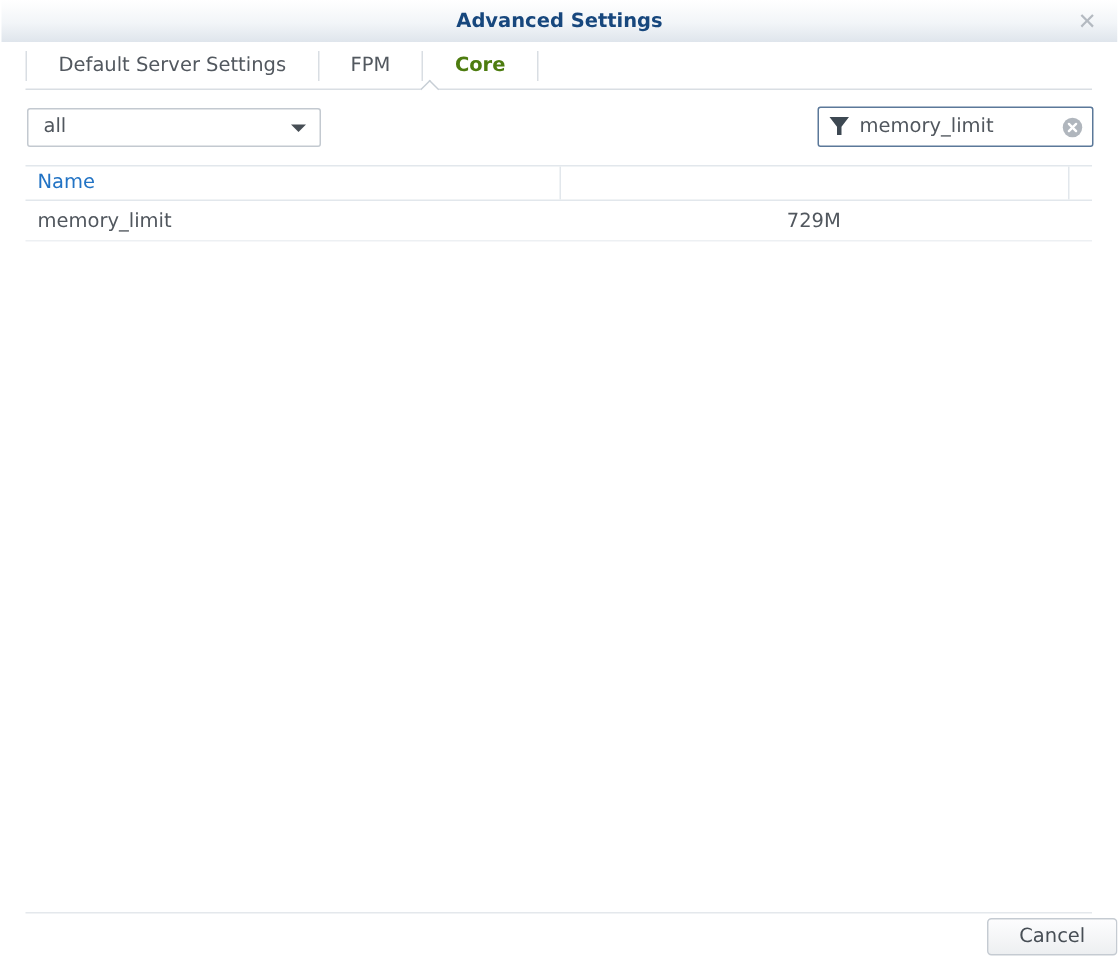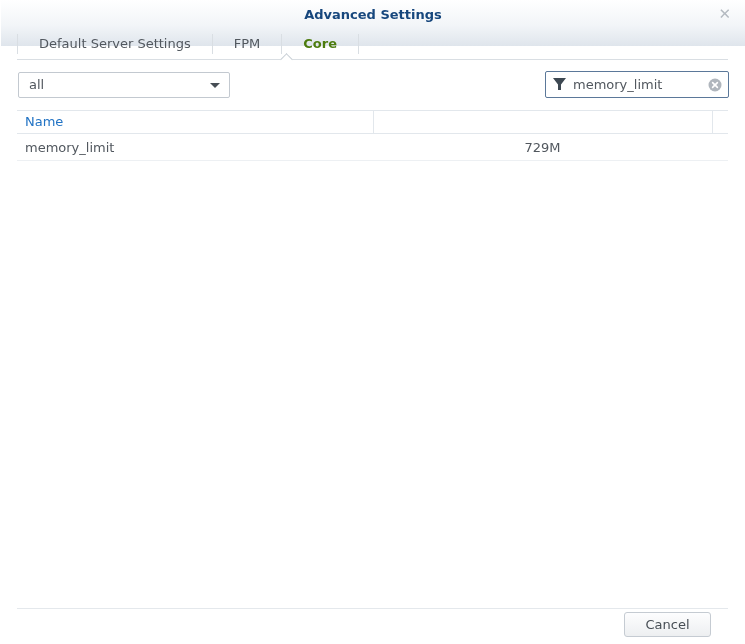--- a/index.html
+++ b/index.html
@@ -9,21 +9,21 @@
     font-size: 13px;
     color: #51575e;
     background: #ffffff;
     position: relative;
     overflow: hidden;
   }
   .dialog { position: absolute; inset: 0; background: #ffffff; }
 
   
   .title-bar {
-    position: absolute; top: 0; left: 1px; right: 0; height: 46px;
+    position: absolute; top: 0; left: 1px; right: 0; height: 28px;
     background: linear-gradient(#ffffff 0%, #f2f5f8 55%, #dfe5ec 100%);
   }
   .title-text {
     position: absolute; top: 7px; left: 0; right: 0;
     text-align: center; font-weight: bold; color: #17477d; font-size: 13px;
   }
   .close-btn {
     position: absolute; top: 5px; right: 14px;
     color: #b4bac1; font-size: 15px; font-weight: bold;
     cursor: pointer; line-height: 18px;
@@ -46,21 +46,21 @@
   }
   .tab-caret {
     position: absolute; top: 55px; left: 282px;
     width: 9px; height: 9px; background: #ffffff;
     border-top: 1px solid #c7ced5; border-left: 1px solid #c7ced5;
     transform: rotate(45deg);
   }
 
   
   .combo {
-    position: absolute; top: 72px; left: 18px; width: 212px; height: 26px;
+    position: absolute; top: 72px; left: 18px; width: 196px; height: 26px;
     background: #ffffff; border: 1px solid #c3c9d0; border-radius: 2px;
     cursor: pointer;
   }
   .combo-value {
     position: absolute; left: 10px; top: 0; line-height: 24px; color: #51575e;
   }
   .combo-arrow {
     position: absolute; right: 9px; top: 10px;
     width: 0; height: 0;
     border-left: 5px solid transparent; border-right: 5px solid transparent;
@@ -111,21 +111,21 @@
     position: absolute; top: 612px; height: 25px; border-radius: 3px;
     font-family: inherit; font-size: 13px; cursor: pointer;
     display: flex; align-items: center; justify-content: center;
   }
   .btn-ok {
     left: 545px; width: 80px;
     background: linear-gradient(#3e88cd, #2065b0);
     border: 1px solid #1f60a9; color: #ffffff;
   }
   .btn-cancel {
-    left: 624px; width: 87px;
+    left: 658px; width: 87px;
     background: linear-gradient(#fdfdfe, #edeff1);
     border: 1px solid #c5cbd2; color: #474e55;
   }
 </style>
 </head>
 <body>
 
 <div class="dialog">
 
   <div class="title-bar">

